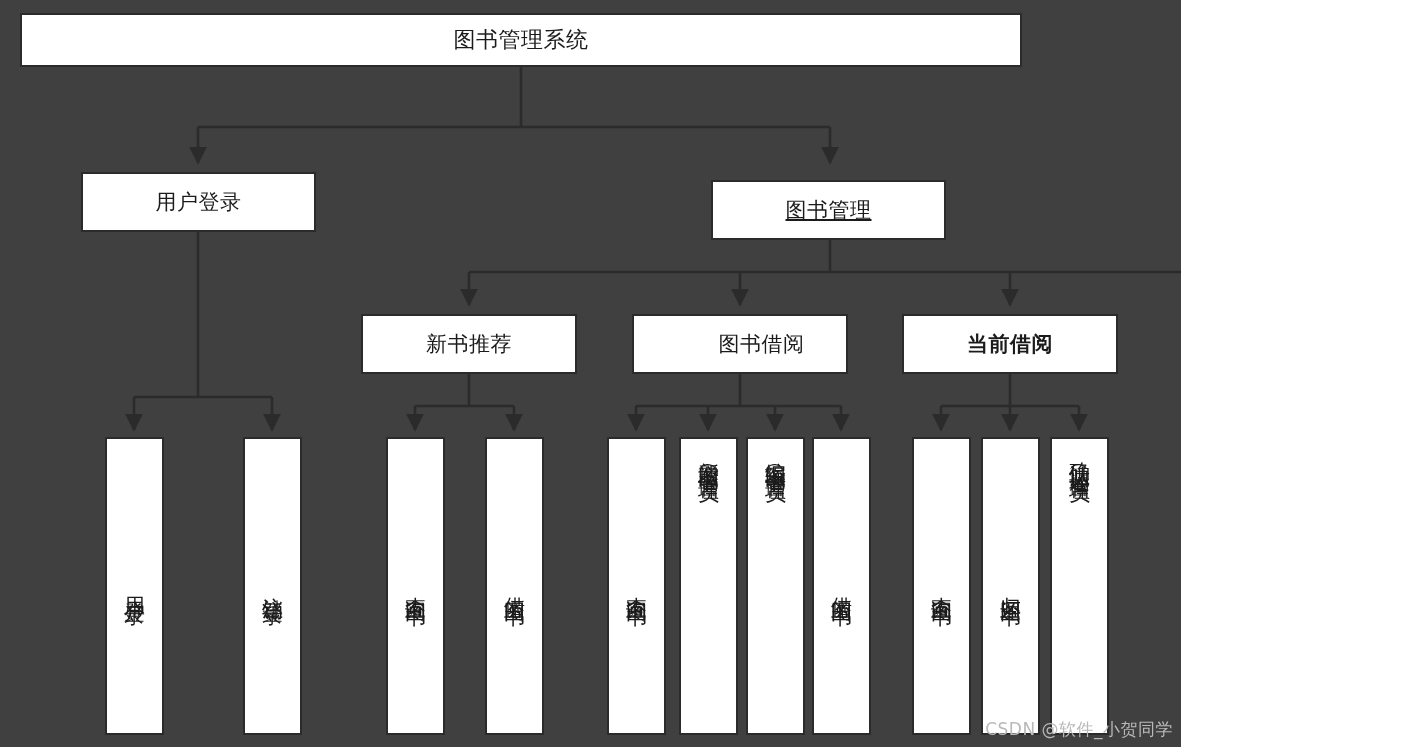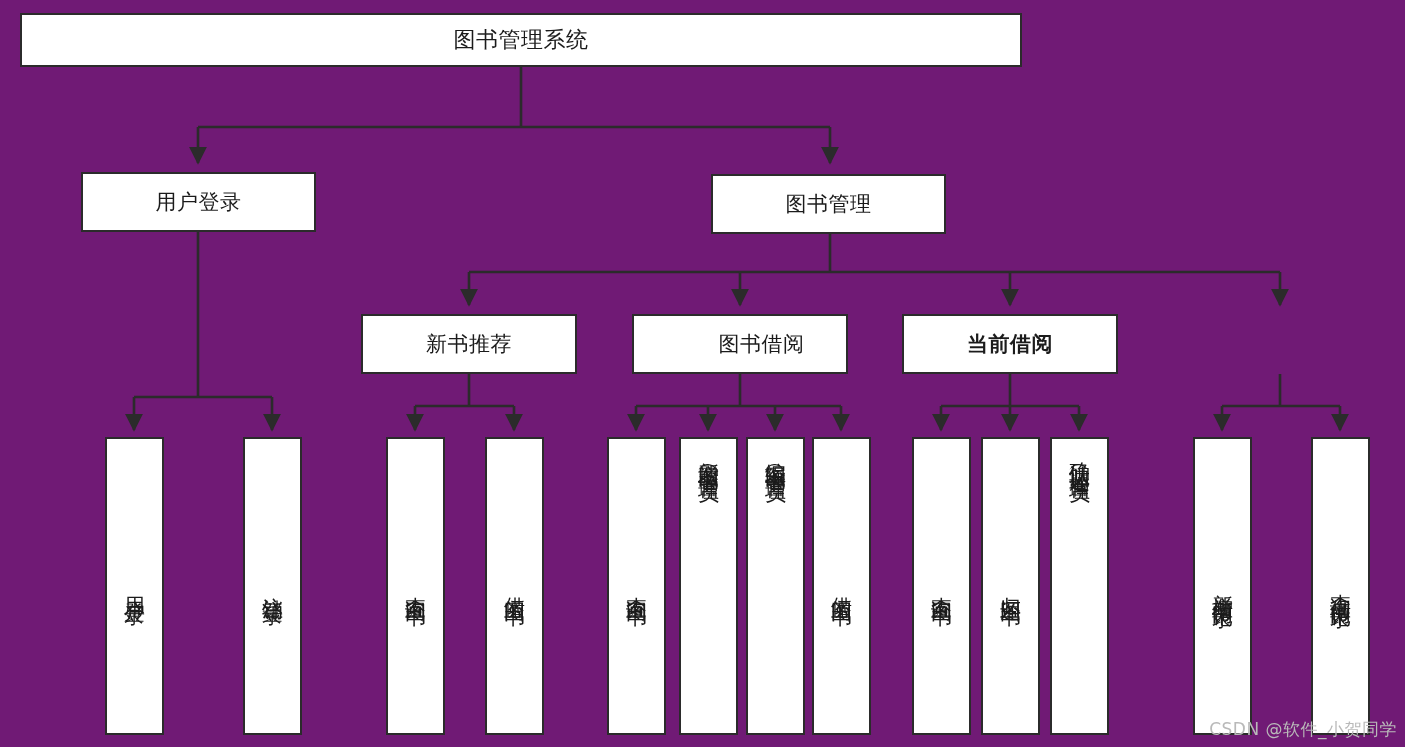--- a/index.html
+++ b/index.html
@@ -5,23 +5,23 @@
   html, body {
     margin: 0;
     padding: 0;
     background: #ffffff;
   }
   body {
     font-family: "DejaVu Sans", "Liberation Sans", sans-serif;
   }
   #canvas {
     position: relative;
-    width: 1405px;
+    width: 1181px;
     height: 747px;
-    background: #701a75;
+    background: #404040;
     overflow: hidden;
   }
   #edges {
     position: absolute;
     left: 0;
     top: 0;
     width: 1405px;
     height: 747px;
     pointer-events: none;
   }
@@ -132,21 +132,21 @@
     </g>
   </svg>
 
   <div class="node horiz root" style="left:20px; top:13px; width:1002px; height:54px;">
     <span class="label">图书管理系统</span>
   </div>
 
   <div class="node horiz" style="left:81px; top:172px; width:235px; height:60px;">
     <span class="label">用户登录</span>
   </div>
-  <div class="node horiz" style="left:711px; top:174px; width:235px; height:60px;">
+  <div class="node horiz" style="left:711px; top:180px; width:235px; height:60px;text-decoration:underline;">
     <span class="label">图书管理</span>
   </div>
 
   <div class="node horiz" style="left:361px; top:314px; width:216px; height:60px;">
     <span class="label">新书推荐</span>
   </div>
   <div class="node horiz" style="left:632px; top:314px; width:216px; height:60px;padding-left:43px;">
     <span class="label">图书借阅</span>
   </div>
   <div class="node horiz" style="left:902px; top:314px; width:216px; height:60px;font-weight:bold;">

